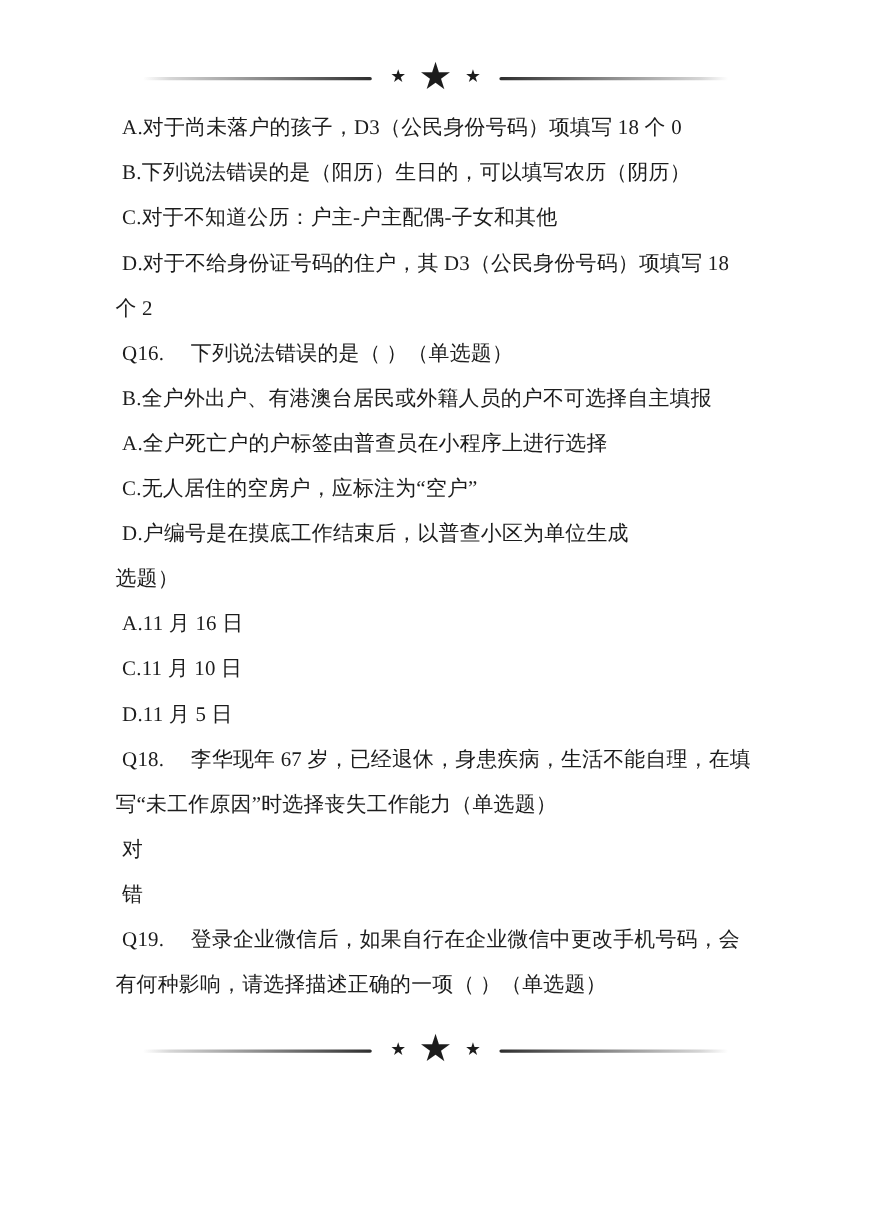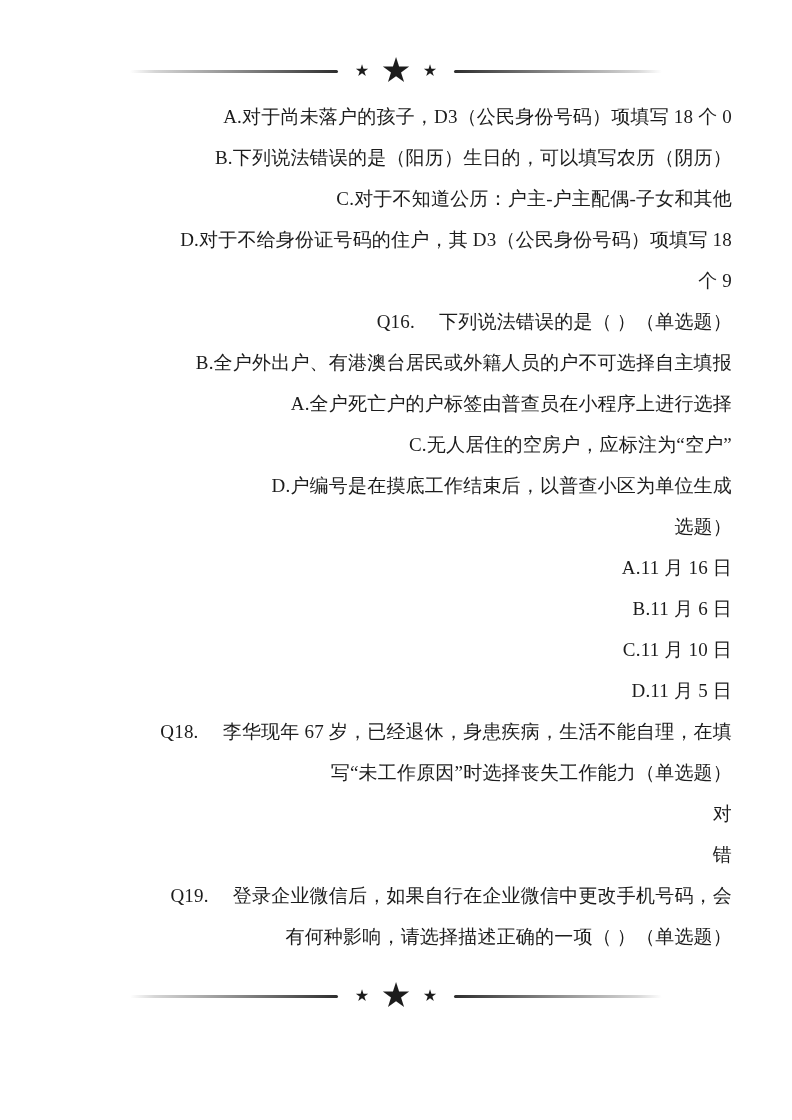--- a/index.html
+++ b/index.html
@@ -55,23 +55,22 @@
     margin: 0 9px;
   }
   .star.big {
     font-size: 30px;
     margin: 0 3px;
     position: relative;
     top: -1px;
   }
   .content {
     margin-top: 10px;
-    padding-left: 72px;
+    padding-left: 105px;
     padding-right: 60px;
-    text-align: right;
   }
   .line {
     margin: 0;
     font-size: 19px;
     line-height: 41px;
     letter-spacing: 0.2px;
     white-space: pre;
   }
   .line.indent {
     padding-left: 6px;
@@ -88,29 +87,28 @@
     <span class="star big">★</span>
     <span class="star small">★</span>
     <span class="rule rule-right"></span>
   </div>
 
   <main class="content">
       <p class="line indent">A.对于尚未落户的孩子，D3（公民身份号码）项填写 18 个 0</p>
       <p class="line indent">B.下列说法错误的是（阳历）生日的，可以填写农历（阴历）</p>
       <p class="line indent">C.对于不知道公历：户主-户主配偶-子女和其他</p>
       <p class="line indent">D.对于不给身份证号码的住户，其 D3（公民身份号码）项填写 18</p>
-      <p class="line">个 9</p>
+      <p class="line">个 2</p>
       <p class="line indent">Q16.　 下列说法错误的是（ ）（单选题）</p>
       <p class="line indent">B.全户外出户、有港澳台居民或外籍人员的户不可选择自主填报</p>
       <p class="line indent">A.全户死亡户的户标签由普查员在小程序上进行选择</p>
       <p class="line indent">C.无人居住的空房户，应标注为“空户”</p>
       <p class="line indent">D.户编号是在摸底工作结束后，以普查小区为单位生成</p>
       <p class="line">选题）</p>
       <p class="line indent">A.11 月 16 日</p>
-      <p class="line indent">B.11 月 6 日</p>
       <p class="line indent">C.11 月 10 日</p>
       <p class="line indent">D.11 月 5 日</p>
       <p class="line indent">Q18.　 李华现年 67 岁，已经退休，身患疾病，生活不能自理，在填</p>
       <p class="line">写“未工作原因”时选择丧失工作能力（单选题）</p>
       <p class="line indent">对</p>
       <p class="line indent">错</p>
       <p class="line indent">Q19.　 登录企业微信后，如果自行在企业微信中更改手机号码，会</p>
       <p class="line">有何种影响，请选择描述正确的一项（ ）（单选题）</p>
     </main>
 

